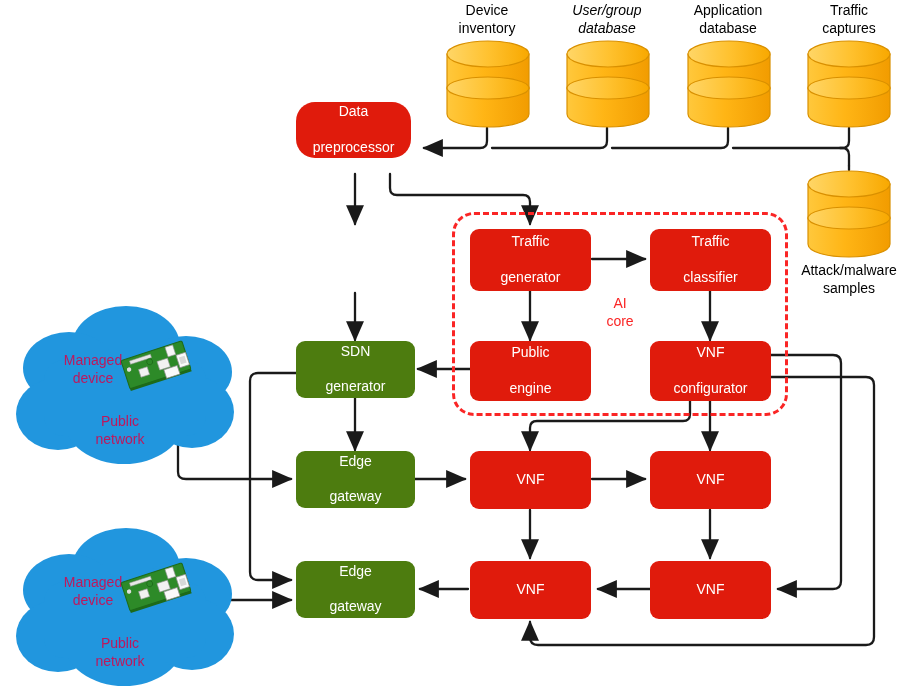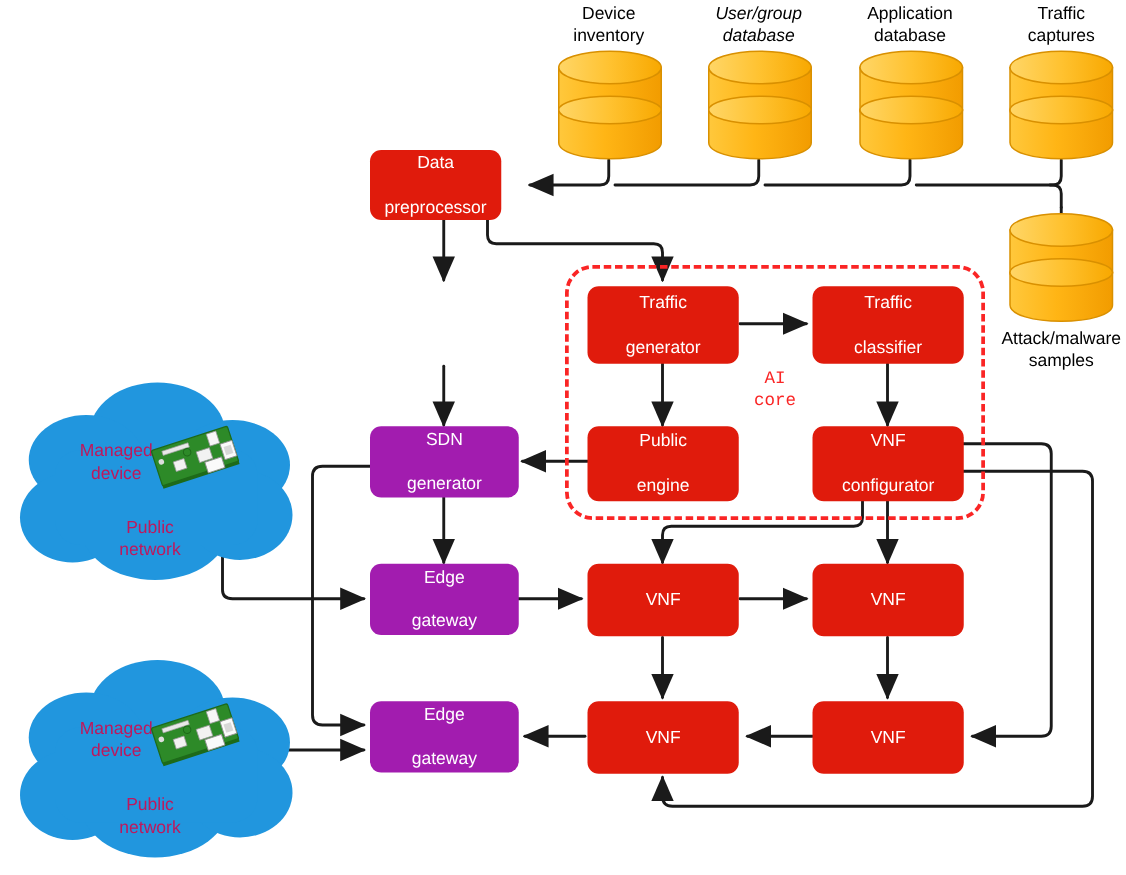--- a/index.html
+++ b/index.html
@@ -29,21 +29,21 @@
     align-items: center;
     justify-content: center;
     text-align: center;
     color: #ffffff;
     font-size: 14px;
     line-height: 1.28;
     box-sizing: border-box;
     z-index: 4;
   }
   .node.red  { background: #e01b0c; }
-  .node.green{ background: #a21caf; }
+  .node.green{ background: #4d7c0f; }
   .node span { display: block; padding: 0 4px; }
 
   .dblabel {
     position: absolute;
     text-align: center;
     color: #000000;
     font-size: 14px;
     line-height: 1.25;
     z-index: 5;
   }
@@ -74,21 +74,20 @@
     box-sizing: border-box;
     z-index: 1;
   }
   #aicore-label {
     position: absolute;
     color: #fa2525;
     font-size: 14px;
     line-height: 1.28;
     text-align: center;
     z-index: 5;
-    font-family: Liberation Mono, monospace;
   }
 </style>
 </head>
 <body>
 
 <div id="canvas">
 
   <svg id="wires" viewBox="0 0 901 700">
     <defs>
       <marker id="ah" markerWidth="9" markerHeight="9" refX="8.2" refY="4.5" orient="auto" markerUnits="strokeWidth">
@@ -285,21 +284,21 @@
       <rect x="20" y="26" width="9" height="8" fill="#f2f2f2" stroke="#9a9a9a" stroke-width="0.6"></rect>
       <rect x="52" y="13" width="8" height="10" fill="#f7f7f7" stroke="#9a9a9a" stroke-width="0.6"></rect>
       <rect x="60" y="24" width="10" height="13" fill="#fafafa" stroke="#8f8f8f" stroke-width="0.7"></rect>
       <rect x="62" y="27" width="6" height="7" fill="#d8d8d8"></rect>
       <rect x="44" y="34" width="14" height="9" fill="#fafafa" stroke="#8f8f8f" stroke-width="0.7"></rect>
       <circle cx="11" cy="23" r="2.2" fill="#dedede"></circle>
       <circle cx="33" cy="22" r="3" fill="none" stroke="#1d6a19" stroke-width="0.8"></circle>
     </g>
   </svg>
 
-  <div class="node red" style="left:296px; top:120px; width:105px; height:56px;">
+  <div class="node red" style="left:296px; top:102px; width:115px; height:56px;border-radius:19px;">
     <span>
       <span>Data</span><br>
       <span>preprocessor</span>
     </span>
   </div>
 
 
   <div class="node green" style="left:296px; top:341px; width:119px; height:57px;">
     <span>
       <span>SDN</span><br>

